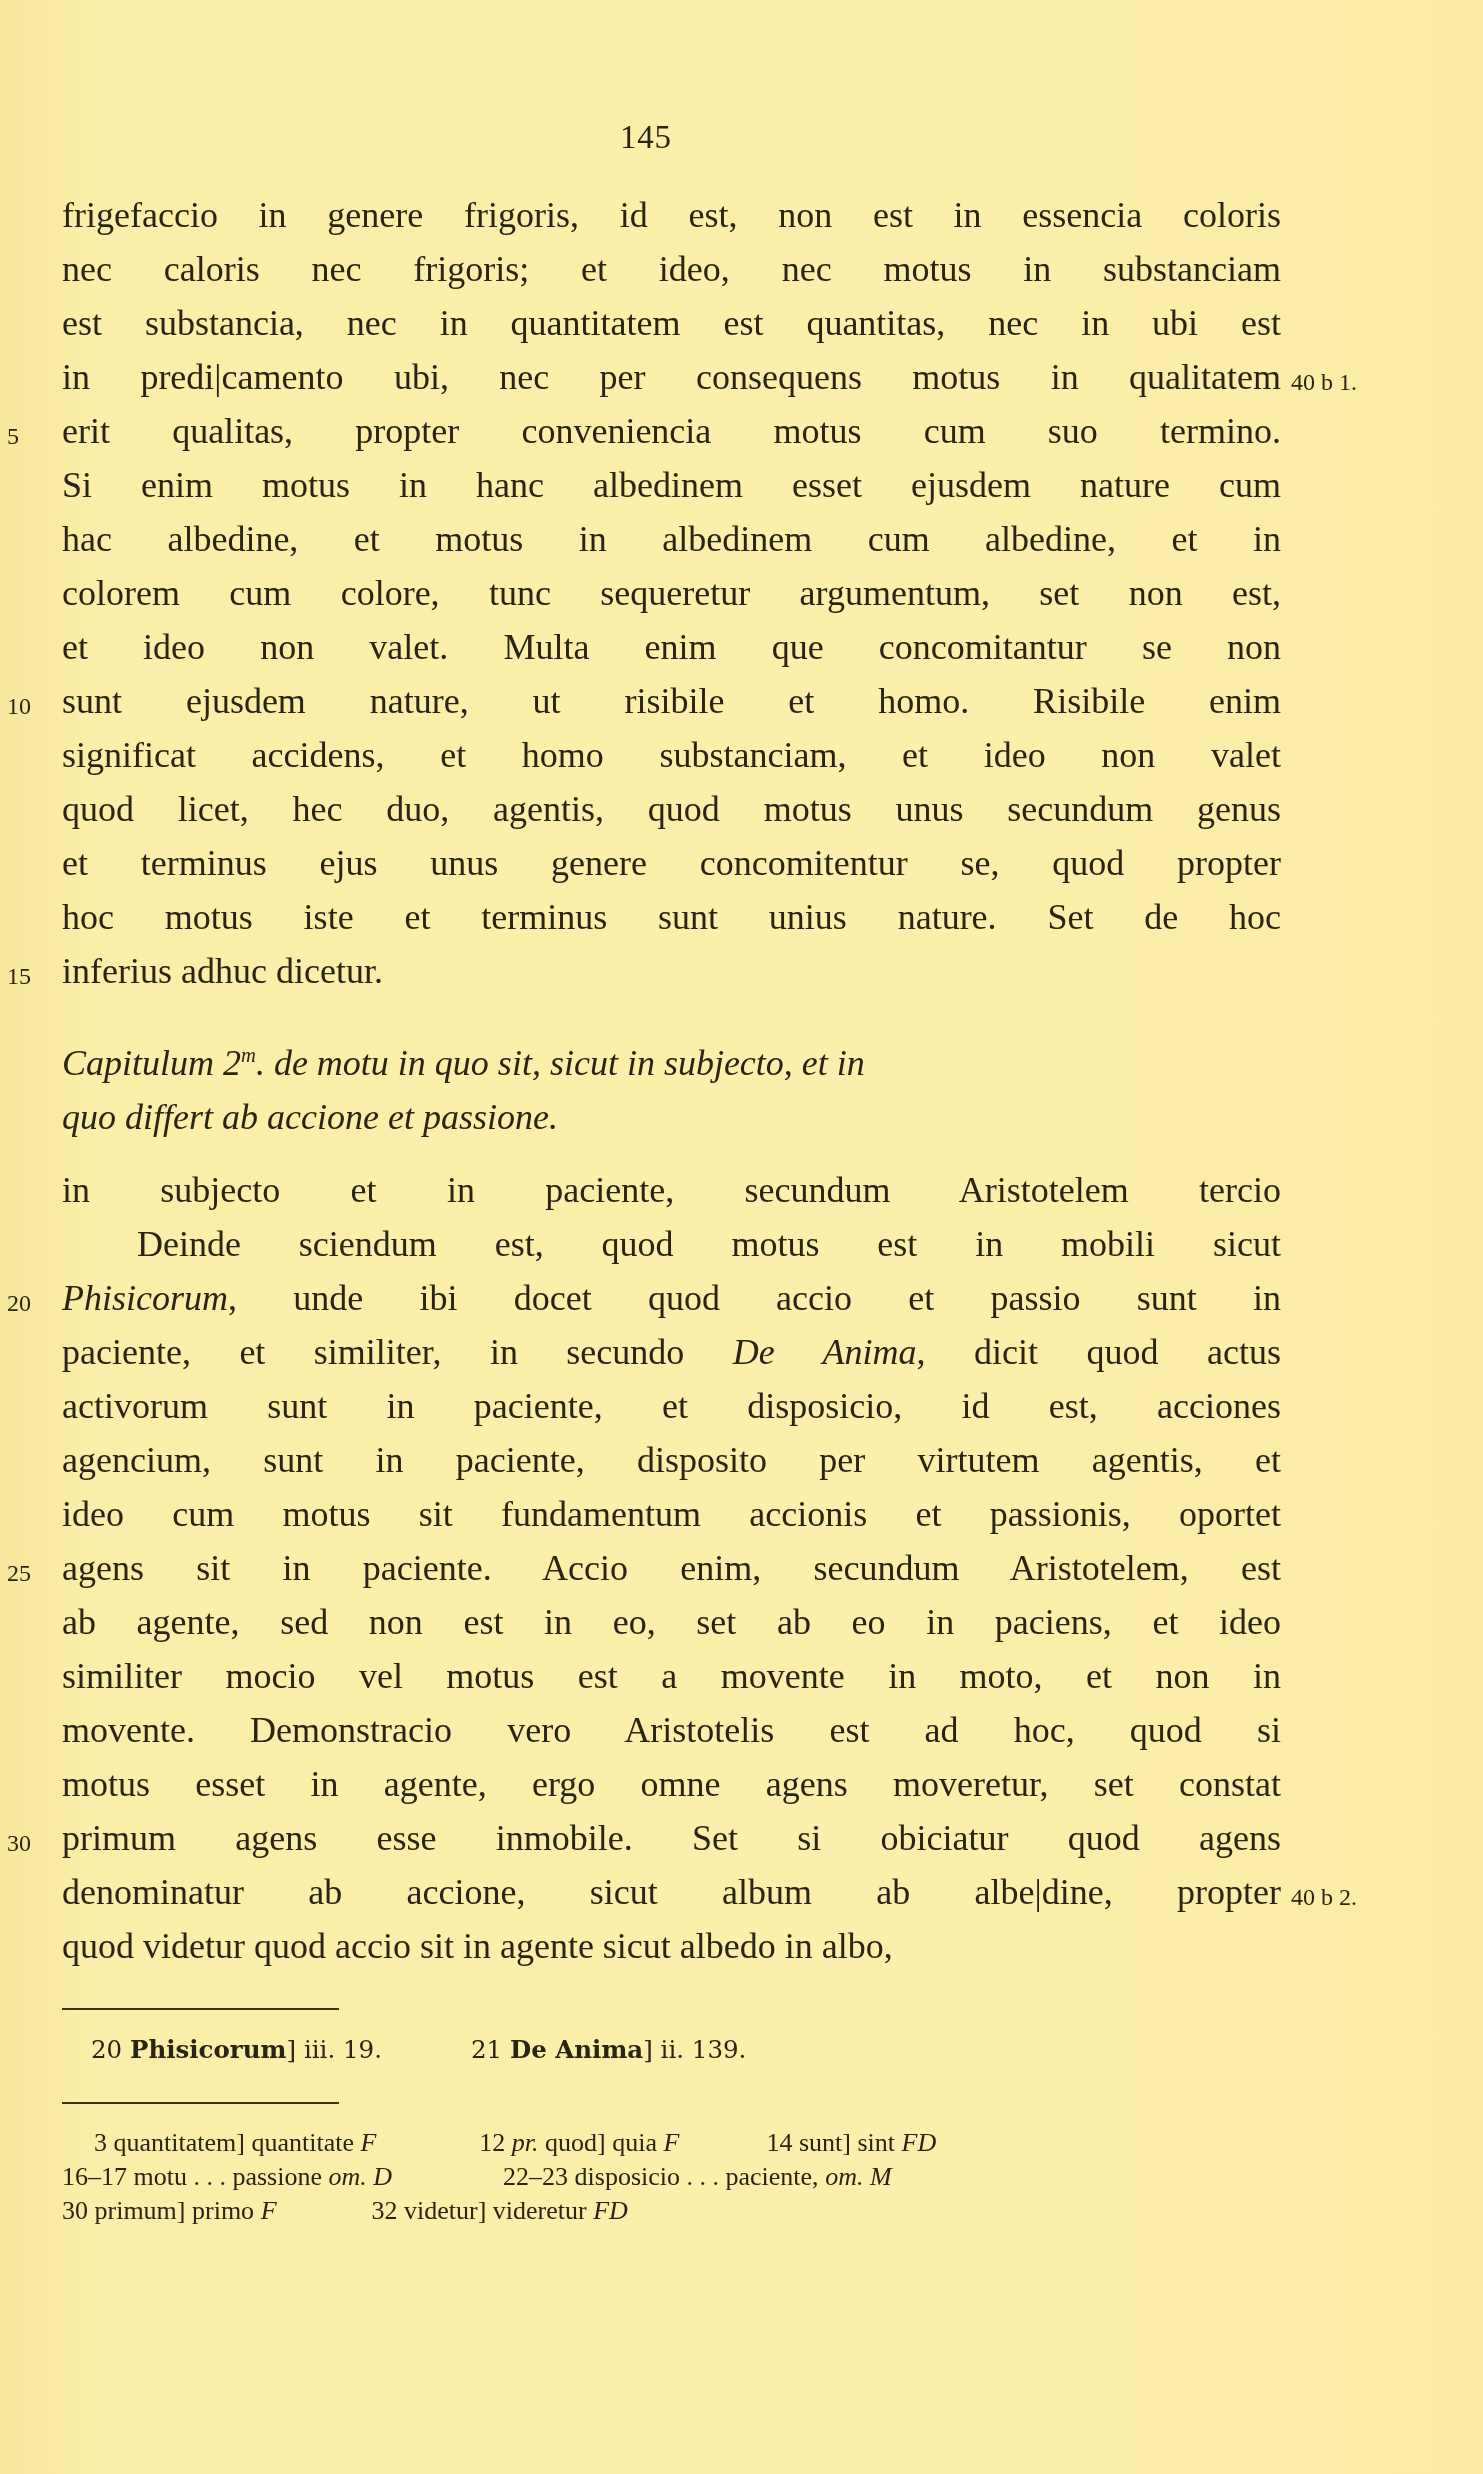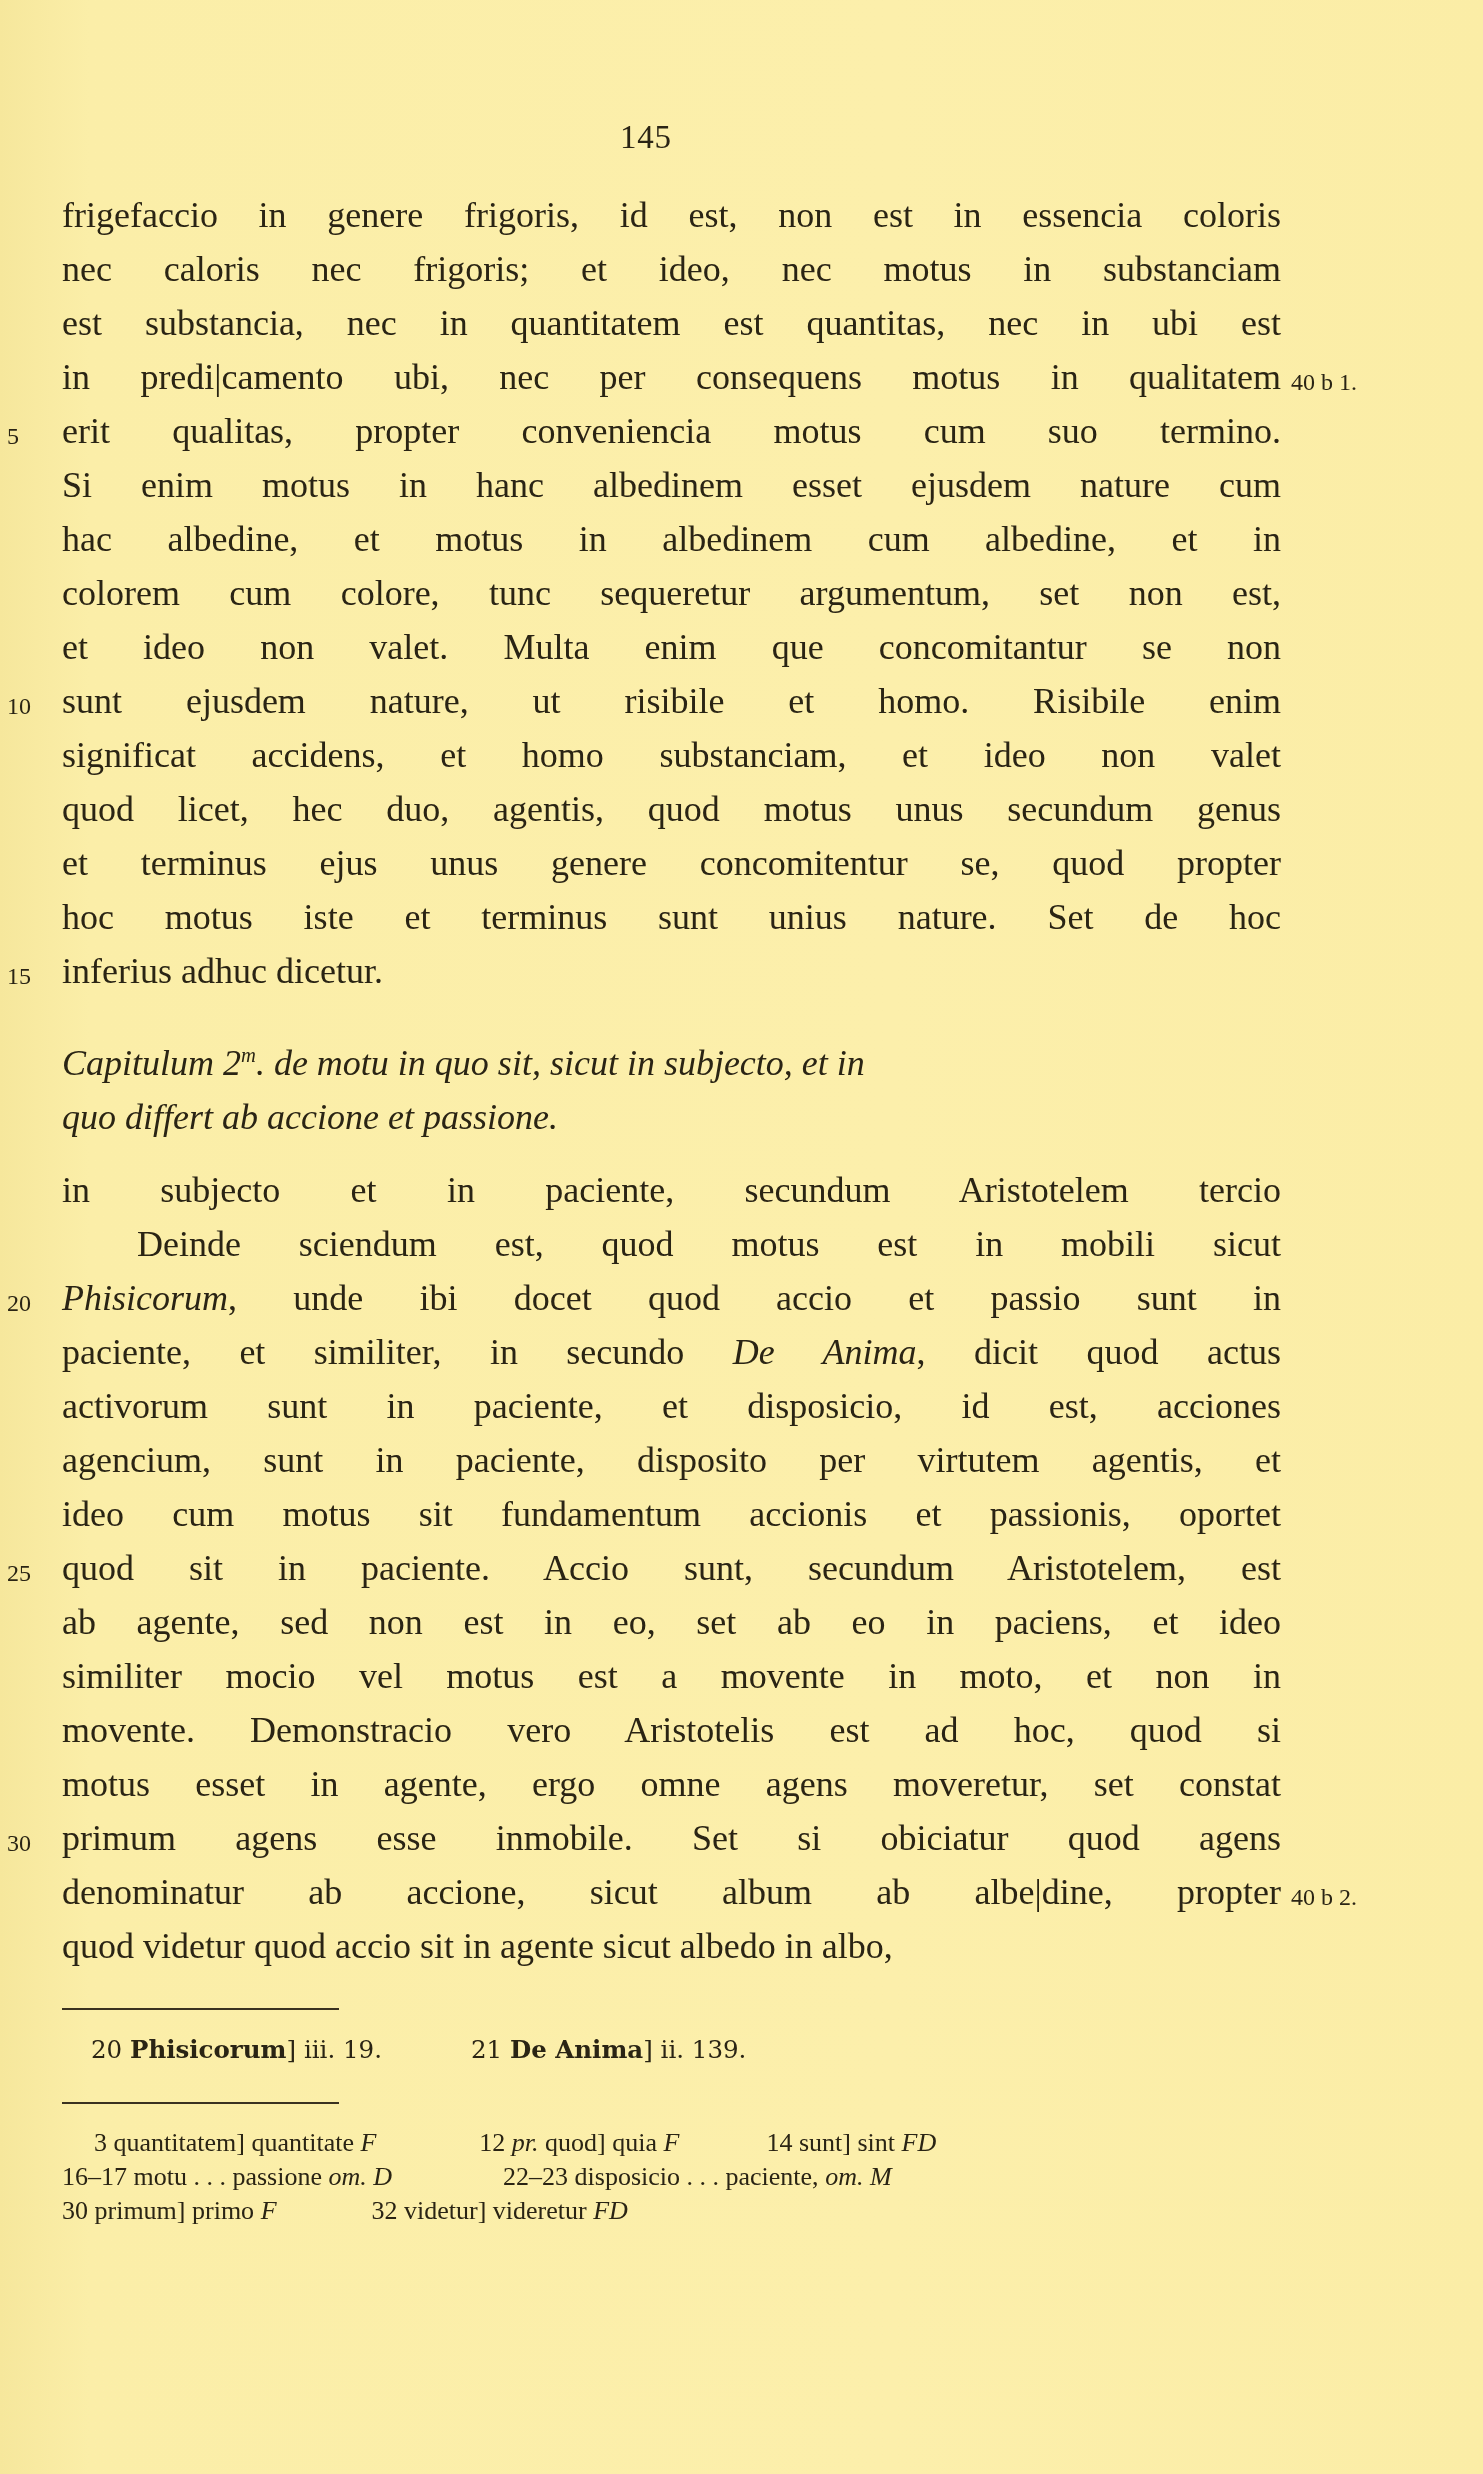--- a/index.html
+++ b/index.html
@@ -139,21 +139,21 @@
       <div class="line">
         <span class="t"><span>activorum sunt in paciente, et disposicio, id est, acciones</span></span>
       </div>
       <div class="line">
         <span class="t"><span>agencium, sunt in paciente, disposito per virtutem agentis, et</span></span>
       </div>
       <div class="line">
         <span class="t"><span>ideo cum motus sit fundamentum accionis et passionis, oportet</span></span>
       </div>
       <div class="line">
-        <span class="t"><span>quod sit in paciente.  Accio sunt, secundum Aristotelem, est</span></span>
+        <span class="t"><span>agens sit in paciente.  Accio enim, secundum Aristotelem, est</span></span>
         <span class="lnum">25</span>
       </div>
       <div class="line">
         <span class="t"><span>ab agente, sed non est in eo, set ab eo in paciens, et ideo</span></span>
       </div>
       <div class="line">
         <span class="t"><span>similiter mocio vel motus est a movente in moto, et non in</span></span>
       </div>
       <div class="line">
         <span class="t"><span>movente.  Demonstracio vero Aristotelis est ad hoc, quod si</span></span>

